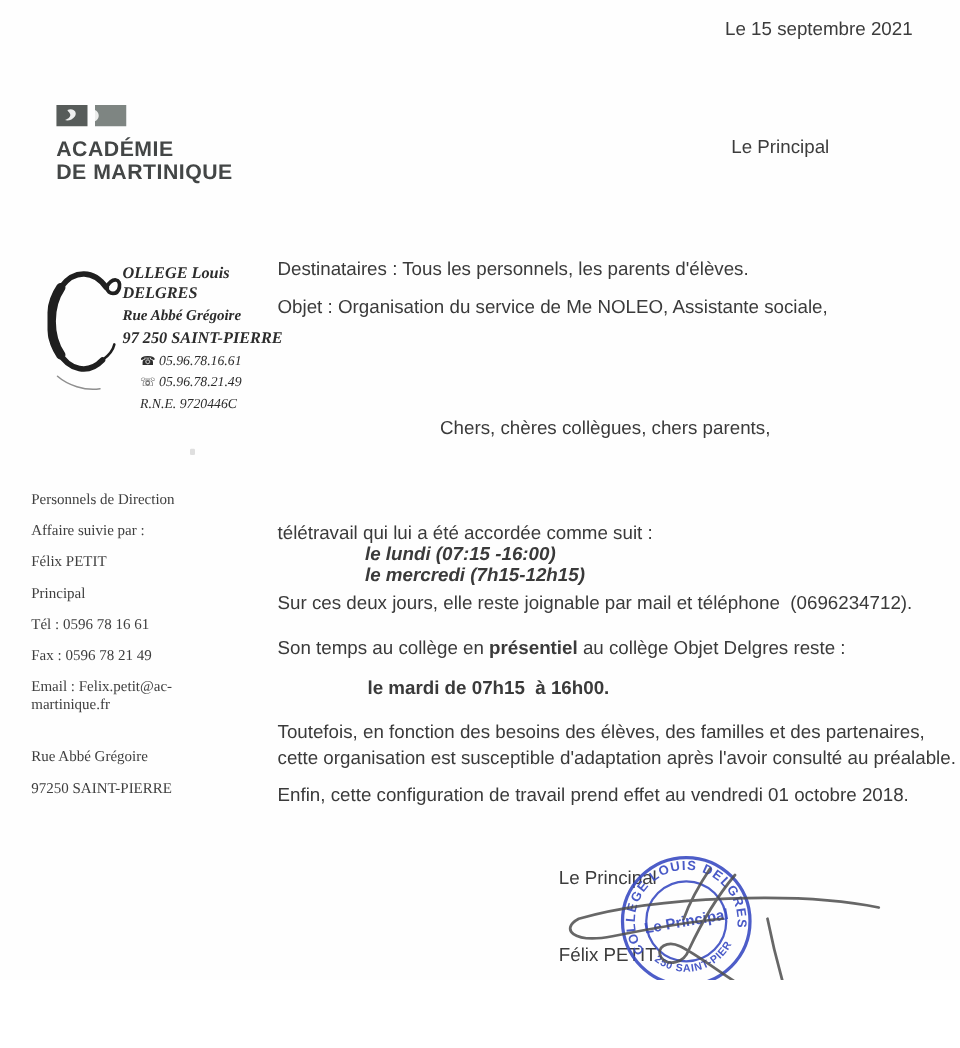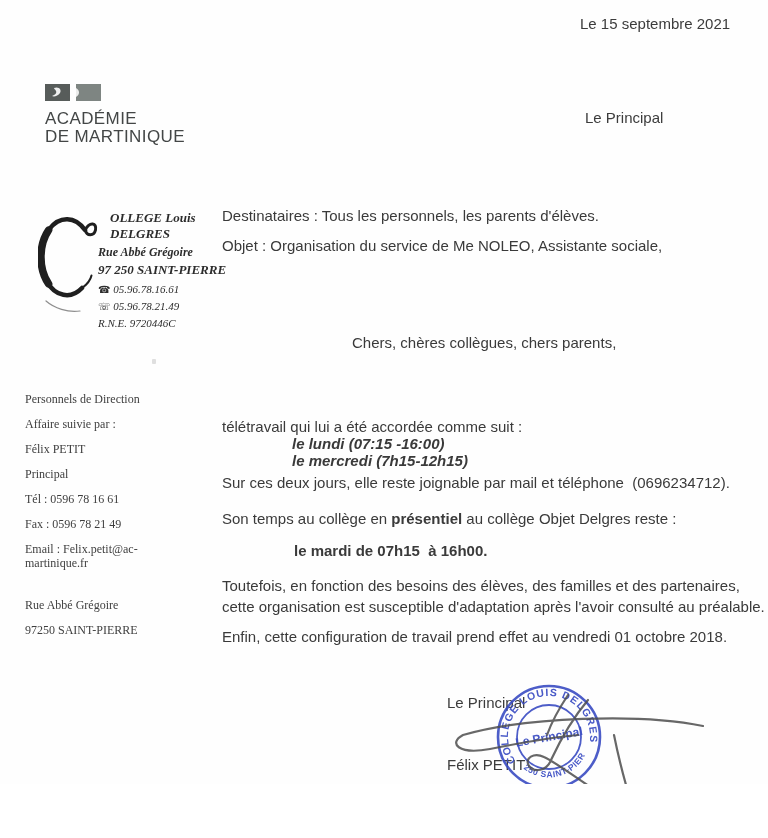--- a/index.html
+++ b/index.html
@@ -6,30 +6,30 @@
   .page{
     position:relative;width:768px;height:784px;background:#fefefe;
     font-family:"Liberation Sans",sans-serif;color:#3a3a3a;overflow:hidden;
   }
   .abs{position:absolute;}
   
   .date{top:15px;left:580px;font-size:15px;color:#3c3c3c;}
   .principal-top{top:109px;left:585px;font-size:15px;color:#3c3c3c;}
   
   .academie{top:84px;left:45px;width:170px;}
-  .acad-name{font-size:17px;font-weight:400;letter-spacing:.4px;color:#434646;line-height:18px;margin-top:4px;}
+  .acad-name{font-size:17px;font-weight:700;letter-spacing:.4px;color:#434646;line-height:18px;margin-top:4px;}
   .motto{margin-top:6px;margin-left:9px;font-family:"Liberation Serif",serif;font-style:italic;font-weight:700;font-size:10px;line-height:13.5px;color:#474747;}
   
   .college{top:200px;left:35px;width:195px;height:130px;}
   .bigC{position:absolute;left:3px;top:6px;}
   .col-text{position:absolute;left:63px;top:10px;width:135px;font-family:"Liberation Serif",serif;font-style:italic;color:#2c2c2c;}
-  .col-l1{font-size:13px;font-weight:700;margin-left:12px;}
+  .col-l1{font-size:13px;font-weight:700;}
   .col-l2{font-size:12px;font-weight:700;margin-top:3px;}
   .col-l3{font-size:13px;font-weight:700;margin-top:2px;}
-  .col-contact{font-size:11px;margin-top:3px;line-height:16px;}
+  .col-contact{font-size:11px;margin-top:3px;margin-left:14px;line-height:16px;}
   .col-icon{font-style:normal;font-size:10px;}
   
   .sidebar{top:0;left:25px;width:160px;font-family:"Liberation Serif",serif;font-size:12px;color:#3e3e3e;}
   .sb{position:absolute;left:0;width:160px;line-height:14px;}
   .sb1{top:392px}.sb2{top:417px}.sb3{top:442px}.sb4{top:467px}
   .sb5{top:492px}.sb6{top:517px}.sb7{top:542px}.sb8{top:598px}.sb9{top:623px}
   
   .bl{position:absolute;left:222px;font-size:15px;color:#3a3a3a;white-space:pre-wrap;}
   .l-dest{top:207px}.l-objet{top:237px}
   .l-salut{top:334px;left:352px}

